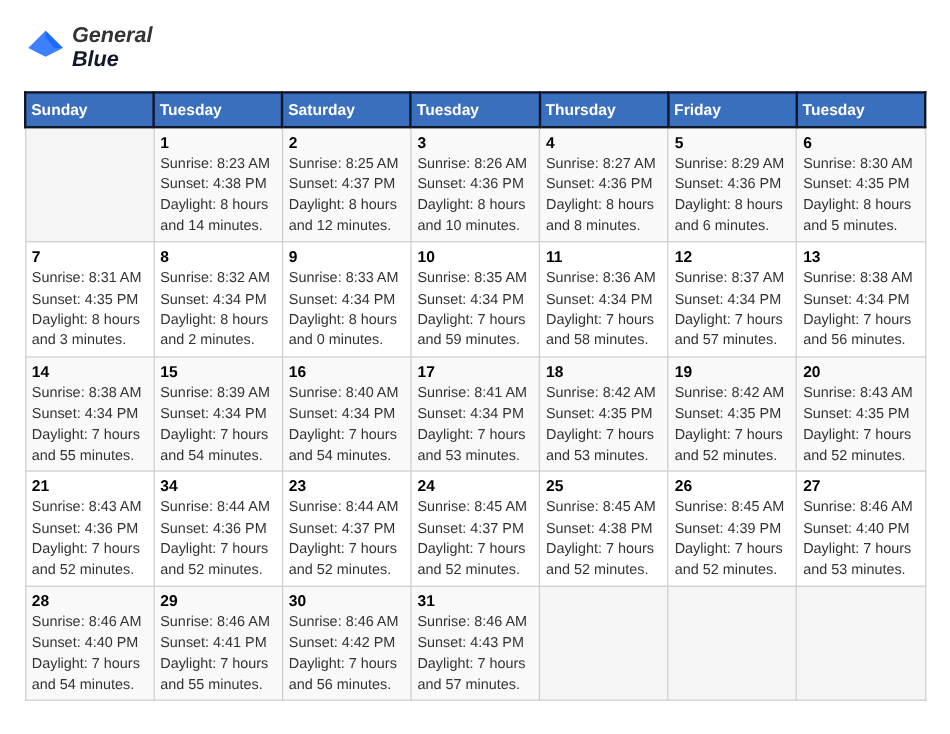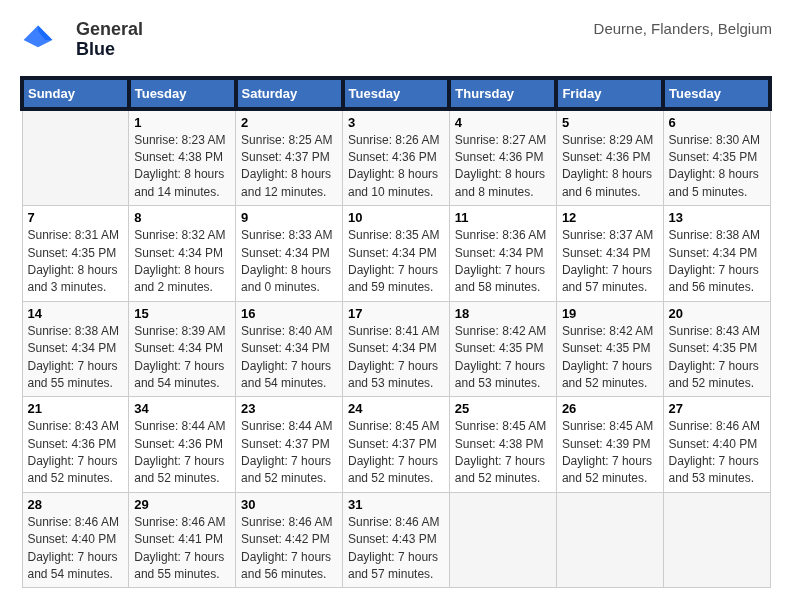--- a/index.html
+++ b/index.html
@@ -12,21 +12,22 @@
     }
     .header {
       display: flex;
       justify-content: space-between;
       align-items: flex-start;
       margin-bottom: 16px;
     }
     .logo {
       display: flex;
       align-items: center;
-      gap: 20px;
+      gap: 4px;
+      font-style: italic;
     }
     .logo-text {
       display: flex;
       flex-direction: column;
       font-size: 18px;
       font-weight: bold;
       line-height: 1.1;
     }
     .logo-general { color: #333; }
     .logo-blue { color: #0f172a; }
@@ -51,21 +52,21 @@
       border-collapse: collapse;
       font-size: 11px;
     }
     .calendar thead tr th {
       background: #3a6fbd;
       color: #fff;
       padding: 6px 4px;
       text-align: left;
       font-weight: bold;
       font-size: 13px;
-      border: 4px solid #0f172a;
+      border: 2px solid #0f172a;
     }
     .calendar tbody tr td {
       border: 1px solid #ccc;
       vertical-align: top;
       padding: 4px 5px;
       width: 108px;
       min-height: 80px;
       background: #fff;
     }
     .calendar tbody tr:nth-child(odd) td {
@@ -97,21 +98,20 @@
     <svg class="logo-icon" viewBox="0 0 40 40">
       <polygon points="20,4 36,20 20,28 4,20" fill="#1a6aff" opacity="0.85"></polygon>
       <polygon points="20,4 36,20 28,20 20,10" fill="#1a6aff"></polygon>
     </svg>
     <div class="logo-text">
       <span class="logo-general">General</span>
       <span class="logo-blue">Blue</span>
     </div>
   </div>
   <div class="title-block">
-    <div class="location">Deurne, Flanders, Belgium</div>
   </div>
 </div>
 
 <table class="calendar">
   <thead>
     <tr>
     <th>Sunday</th>
         <th>Tuesday</th>
         <th>Saturday</th>
         <th>Tuesday</th>

